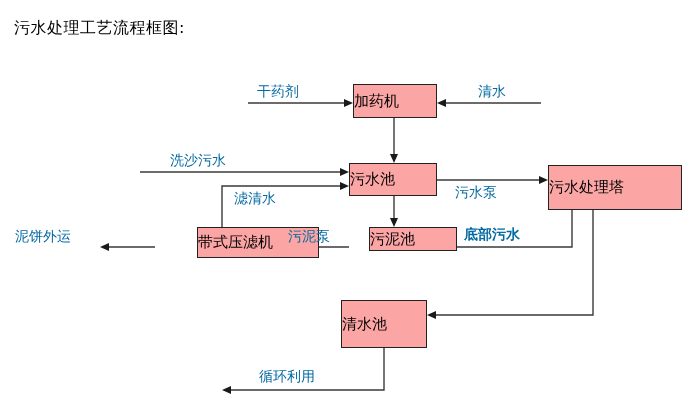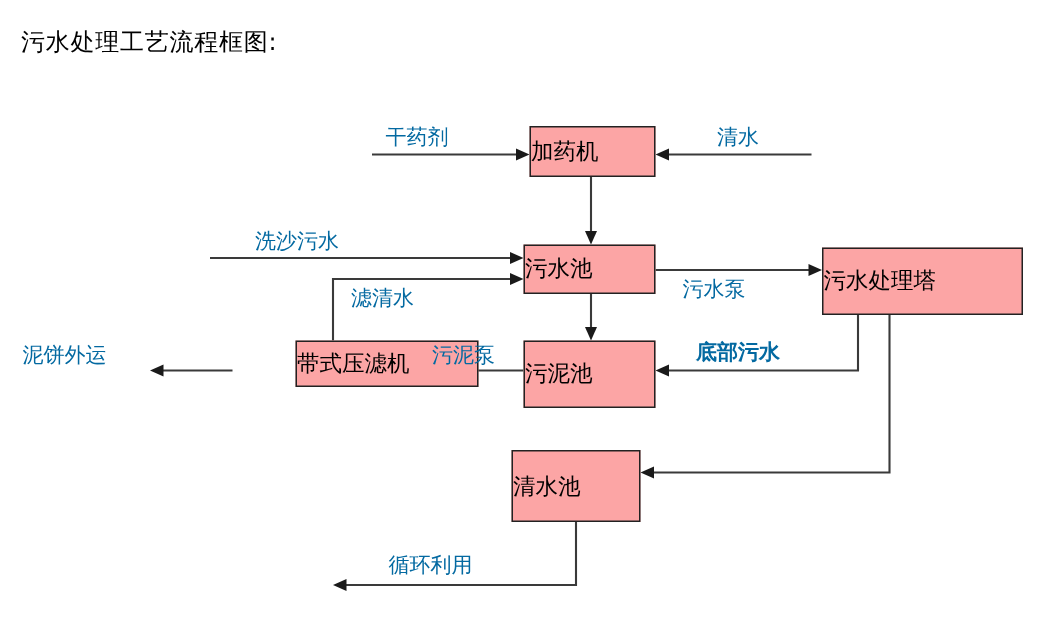--- a/index.html
+++ b/index.html
@@ -118,21 +118,21 @@
   </div>
 
   <div class="node" style="left:349px; top:163px; width:88px; height:33px;">
     <span>污水池</span>
   </div>
 
   <div class="node" style="left:548px; top:165px; width:134px; height:45px;">
     <span>污水处理塔</span>
   </div>
 
-  <div class="node" style="left:349px; top:227px; width:88px; height:45px;">
+  <div class="node" style="left:369px; top:227px; width:88px; height:24px;">
     <span>污泥池</span>
   </div>
 
   <div class="node" style="left:155px; top:227px; width:122px; height:31px;margin-left:42px;">
     <span>带式压滤机</span>
   </div>
 
   <div class="node" style="left:341px; top:300px; width:86px; height:48px;">
     <span>清水池</span>
   </div>

